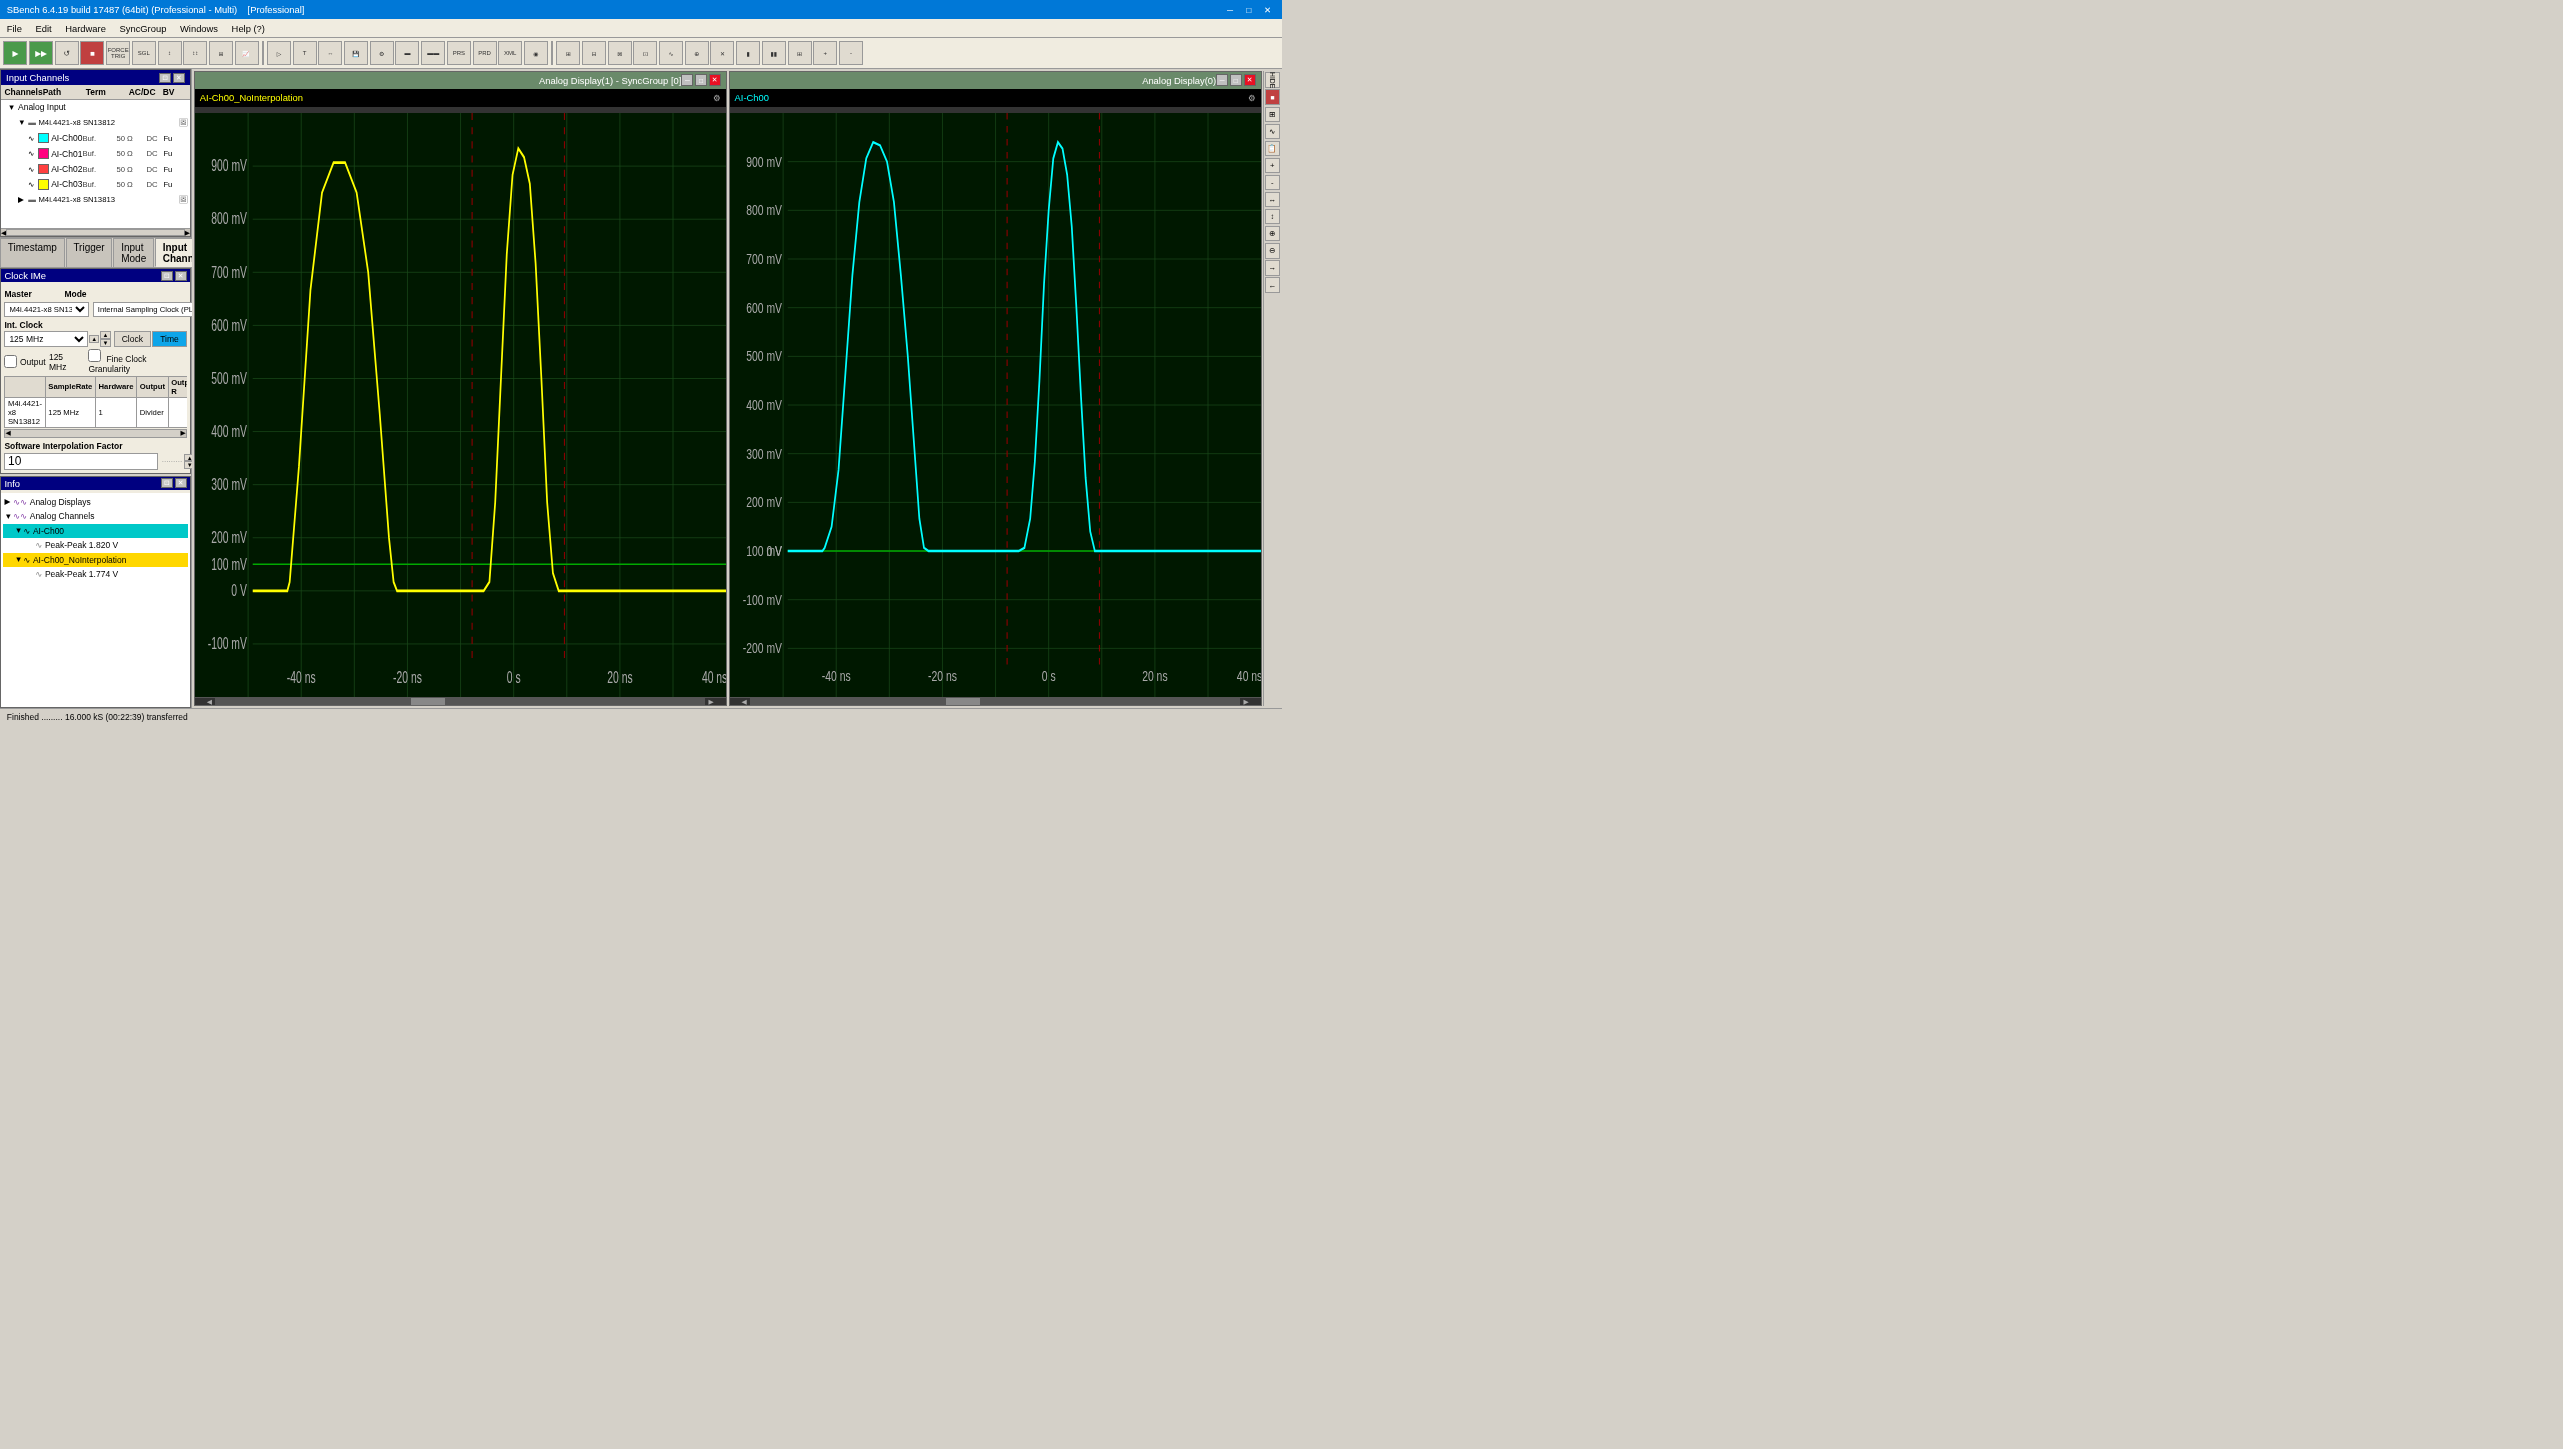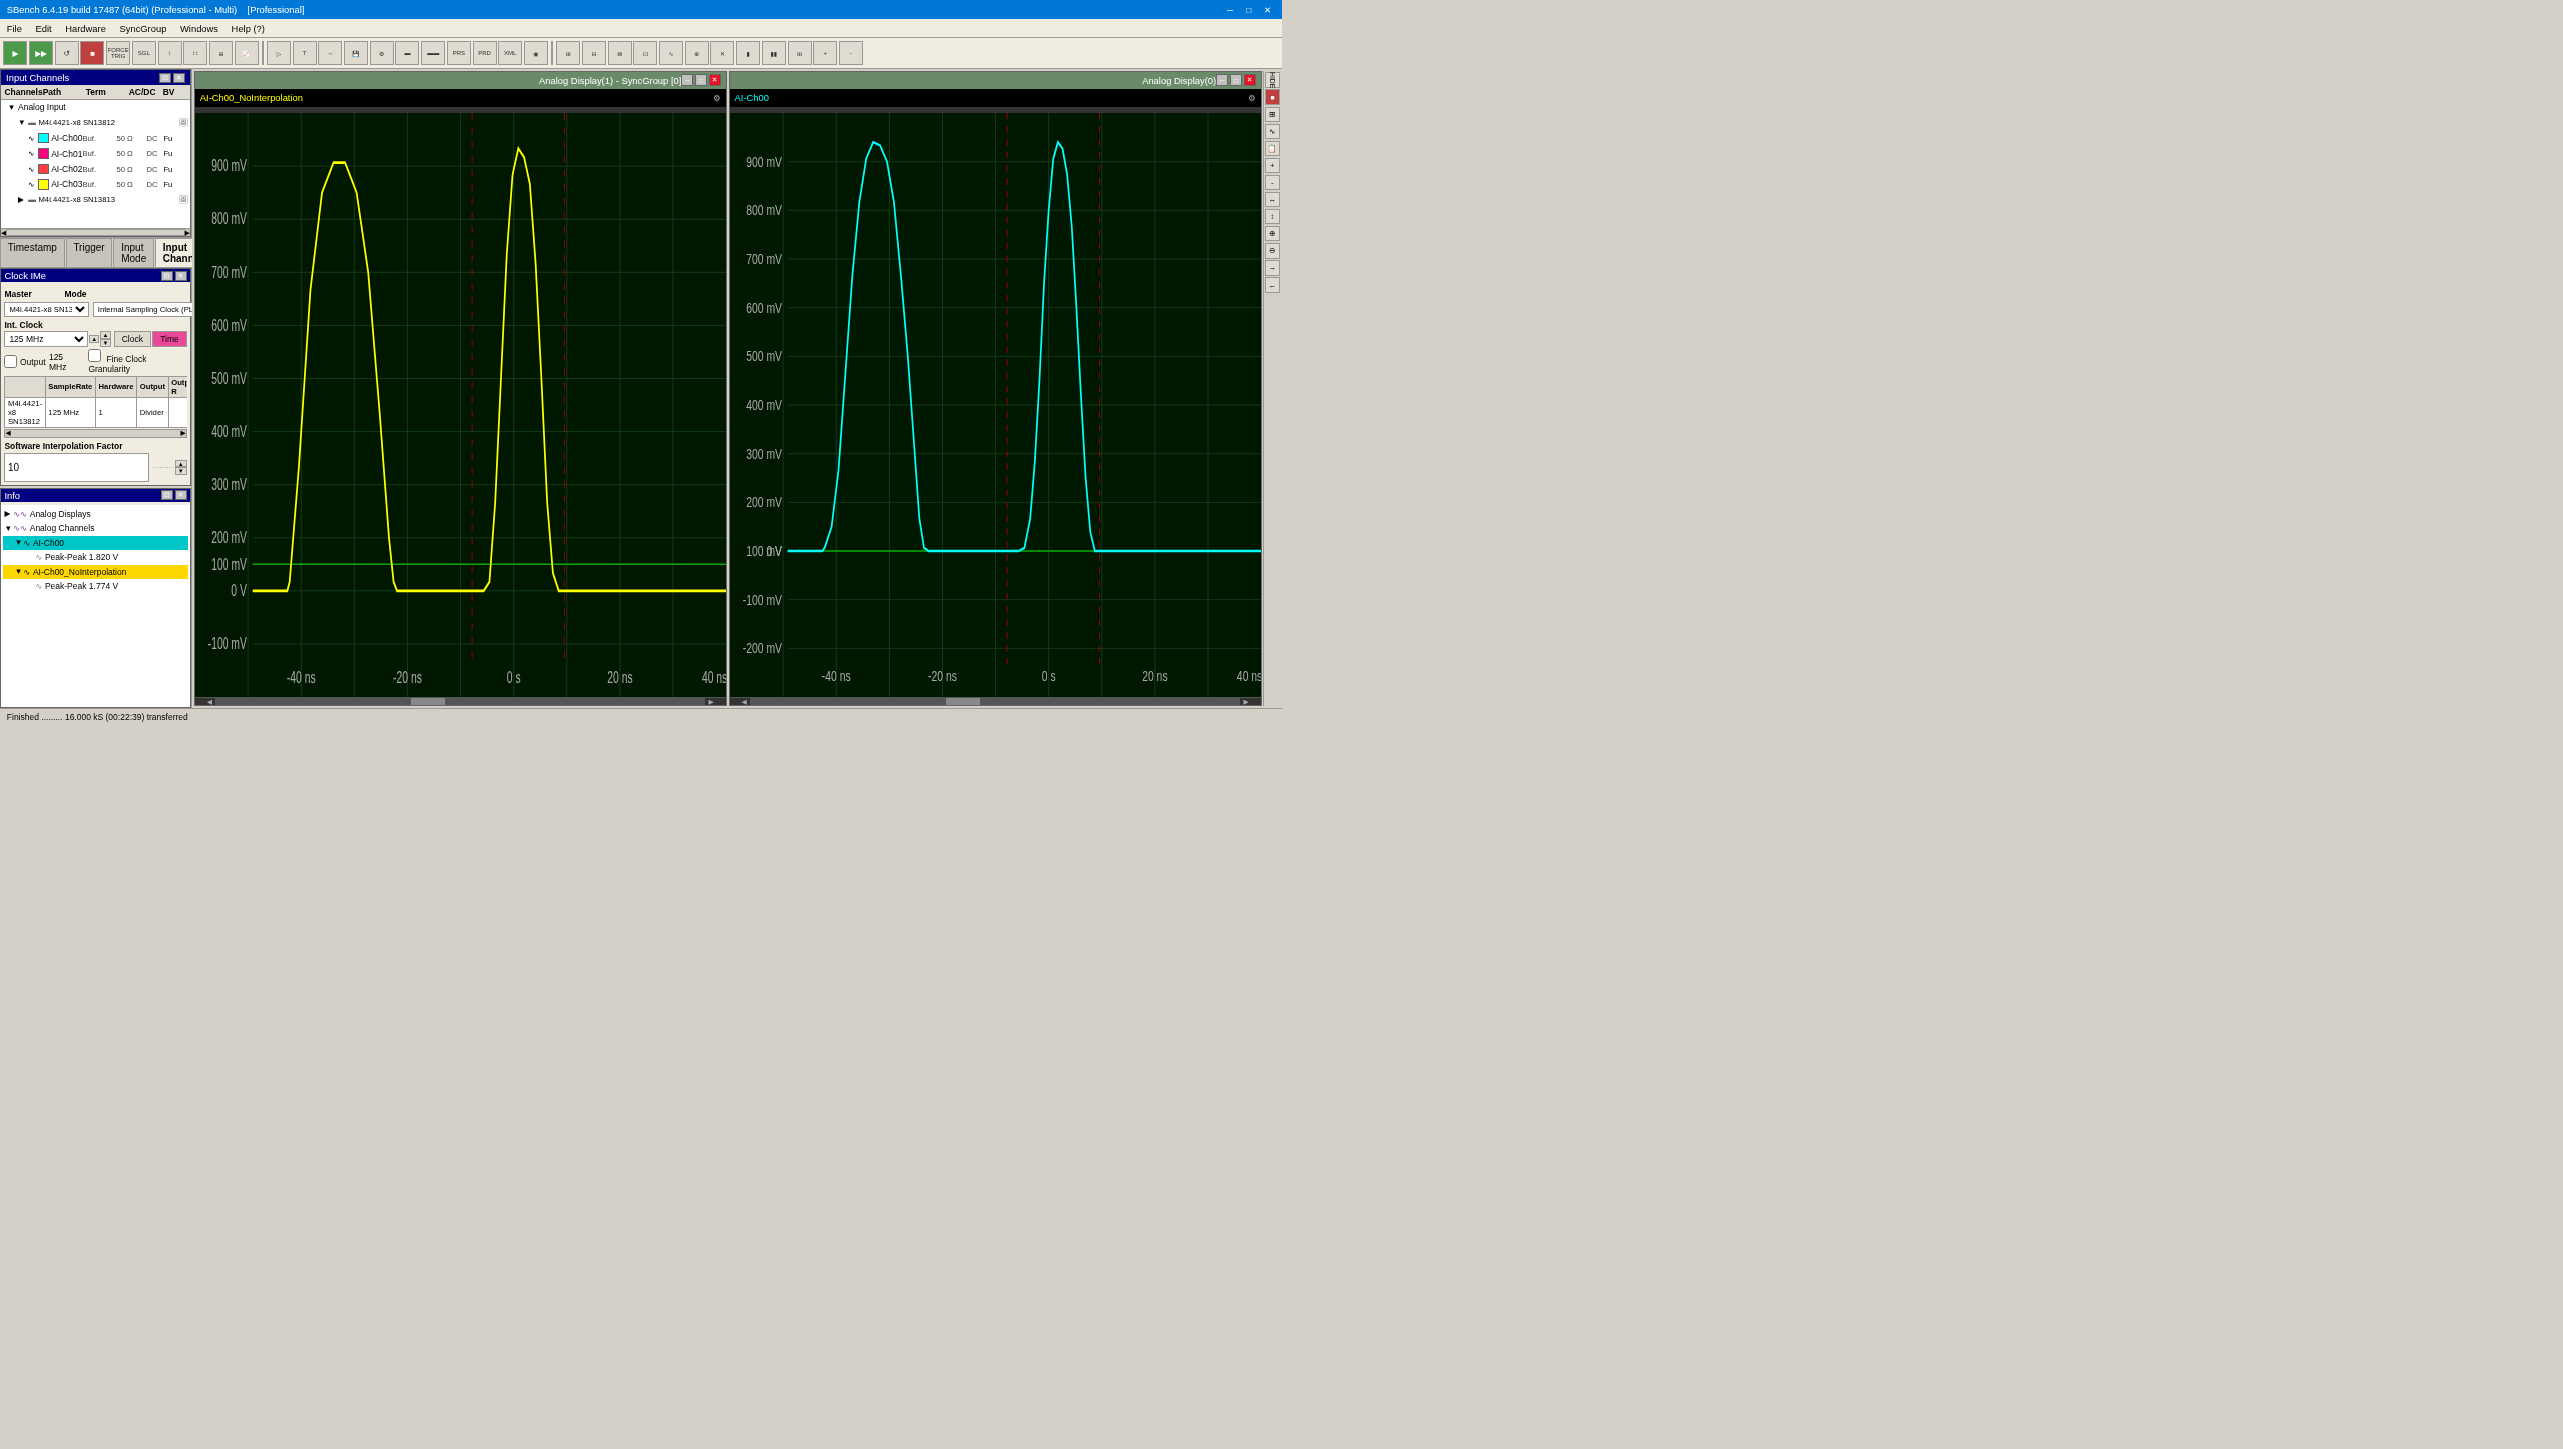--- a/index.html
+++ b/index.html
@@ -394,21 +394,21 @@
       padding: 0.9px 6.8px;
       font-size: 8.5px;
       background: #e0dbd0;
       border: 0.9px solid #999;
       cursor: pointer;
       height: 15.4px;
     }
     .time-btn {
       padding: 0.9px 6.8px;
       font-size: 8.5px;
-      background: #ec4899;
+      background: #0ea5e9;
       border: 0.9px solid #999;
       cursor: pointer;
       height: 15.4px;
     }
 
     .osc-progress {
       height: 5.1px;
       background: #333;
       margin: 0;
     }
@@ -642,21 +642,21 @@
 
         <div style="display:flex;align-items:center;height:8.5px;background:#c8c4bc;border:0.9px solid #999;margin-top:1.7px">
           <span style="font-size:6.8px;cursor:pointer">◀</span>
           <div style="flex:1;height:6.8px;background:#d4d0c8"></div>
           <span style="font-size:6.8px;cursor:pointer">▶</span>
         </div>
 
         <div style="margin-top:3.4px">
           <div class="interpolation-label">Software Interpolation Factor</div>
           <div class="spin-input">
-            <input type="text" value="10" style="flex: 1 1 0%; height: 29px; font-size: 10px; border: 0.9px solid rgb(153, 153, 153); padding: 0px 2.6px;">
+            <input type="text" value="10" style="flex: 1 1 0%; height: 17px; font-size: 12px; border: 0.9px solid rgb(153, 153, 153); padding: 0px 2.6px;">
             <span style="color:#999;font-size:6.8px;margin-left:3.4px">·········</span>
             <div style="display:flex;flex-direction:column;margin-left:1.7px">
               <button style="width:12px;height:7.7px;font-size:6px;background:#e0dbd0;border:0.9px solid #999;cursor:pointer">▲</button>
               <button style="width:12px;height:7.7px;font-size:6px;background:#e0dbd0;border:0.9px solid #999;cursor:pointer">▼</button>
             </div>
           </div>
         </div>
       </div>
     </div>
 

